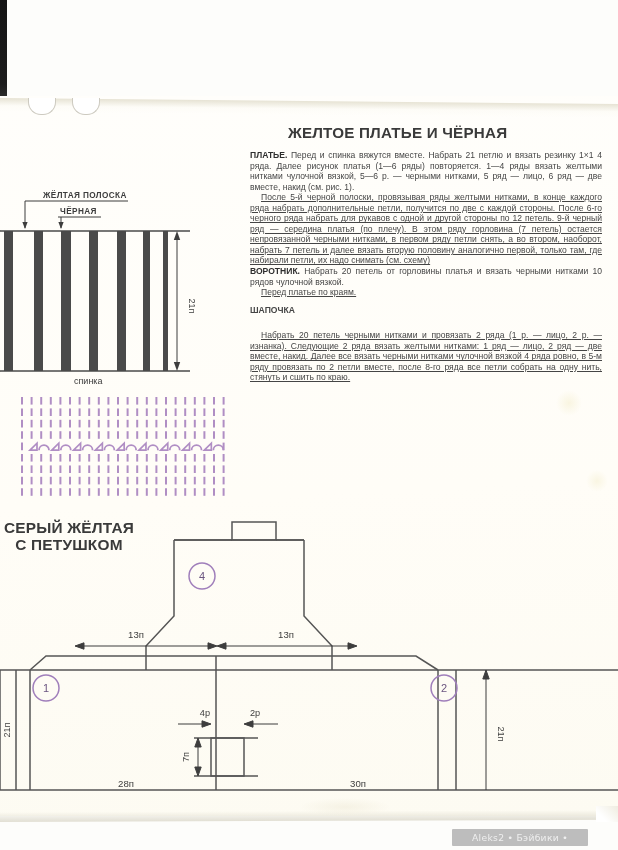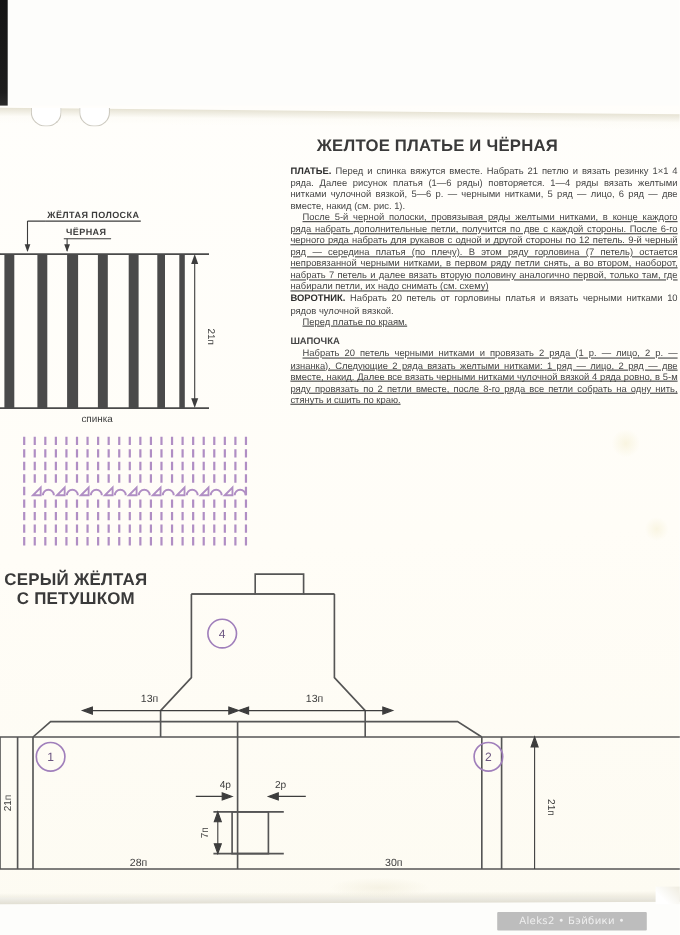--- a/index.html
+++ b/index.html
@@ -47,28 +47,28 @@
   }
   #article-title{left:288px;top:124px;font-size:15.2px;}
   #side-title{
     left:-6px;top:519px;font-size:15.4px;font-weight:bold;line-height:17px;
     color:#3a3a3a;text-align:center;width:150px;
   }
   #side-title .l2{display:block;}
 
   
   #body-copy{
-    position:absolute;left:264px;top:150px;width:352px;
+    position:absolute;left:250px;top:150px;width:352px;
     font-size:8.55px;line-height:10.55px;text-align:justify;
     color:#454545;
   }
   #body-copy p{margin:0;}
   #body-copy p.ind{text-indent:11px;text-decoration:underline;}
   #body-copy b{font-weight:bold;color:#2e2e2e;}
-  #body-copy .sub{font-weight:bold;display:block;margin-top:7px;margin-bottom:1px;}
+  #body-copy .sub{font-weight:bold;display:block;margin-top:7px;margin-bottom:15px;}
 
   
   #stripe-fig{position:absolute;left:-14px;top:186px;width:250px;height:200px;}
   #stripe-fig svg{display:block;}
 
   
   #chart-fig{position:absolute;left:18px;top:392px;width:220px;height:110px;}
 
   
   #sweater-fig{position:absolute;left:-14px;top:518px;width:640px;height:300px;}

